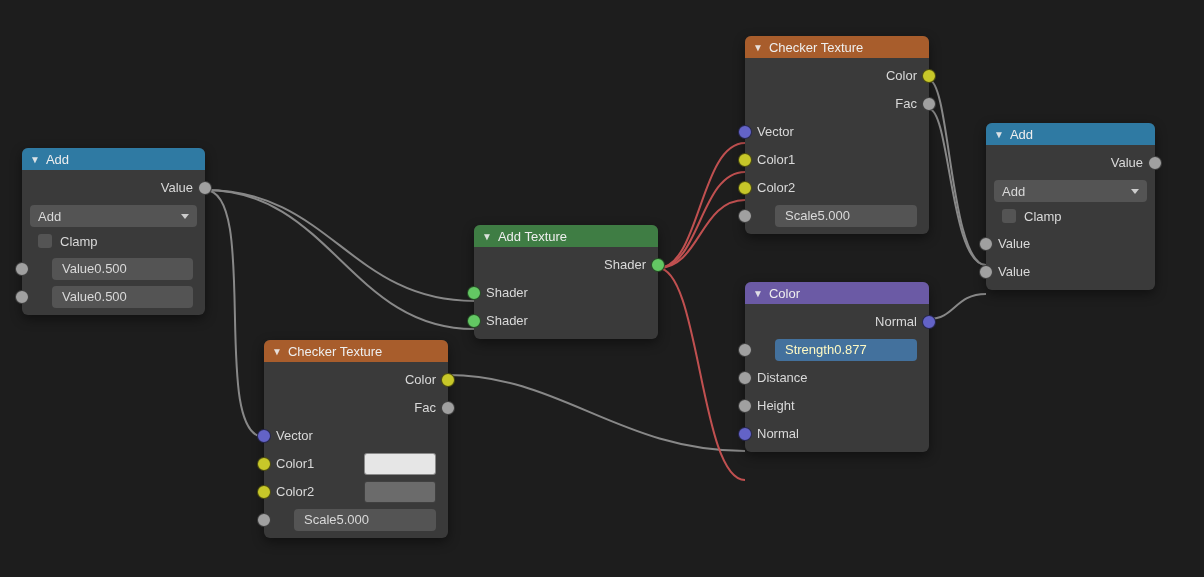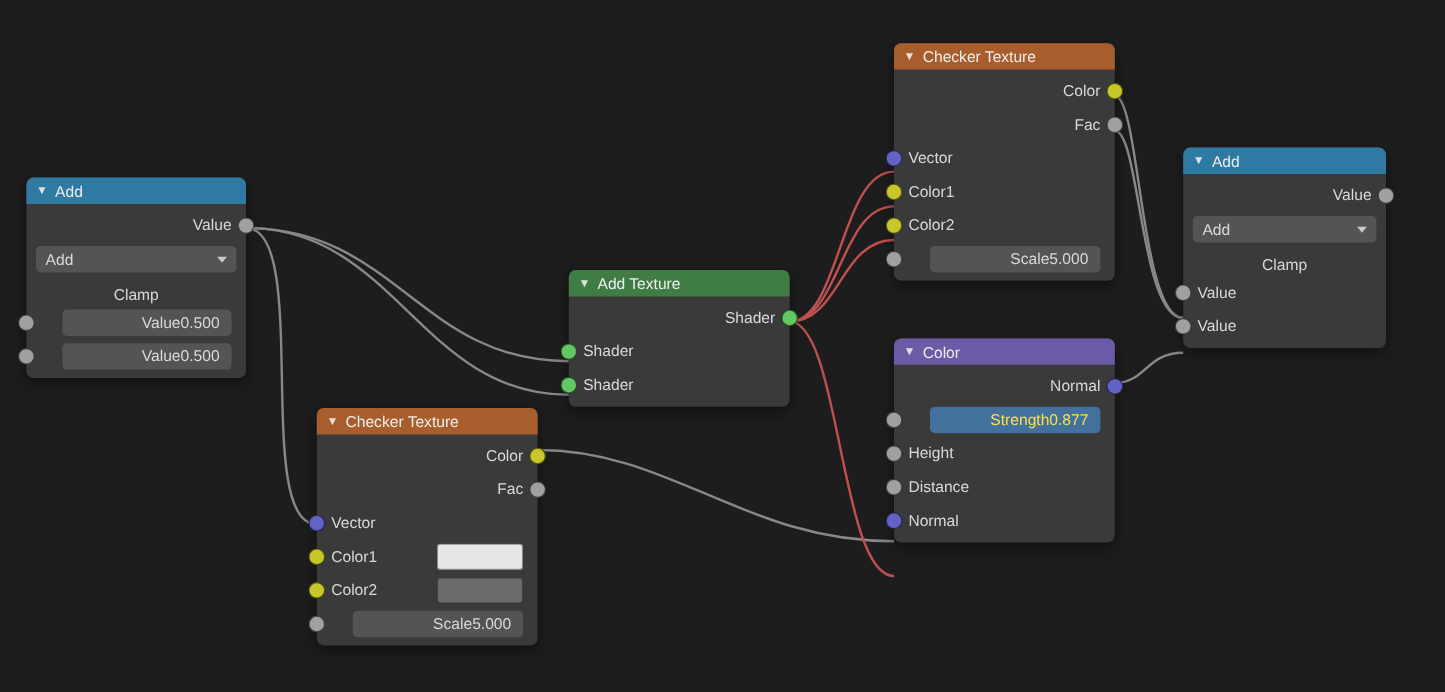--- a/index.html
+++ b/index.html
@@ -18,27 +18,27 @@
   .row-label{white-space:nowrap;}
   .row .socket{position:absolute;top:50%;width:12px;height:12px;border-radius:50%;transform:translate(-50%,-50%);border:1px solid rgba(0,0,0,0.6);}
   .row.in .socket{left:0;}
   .row.out .socket{left:100%;}
   .socket.grey{background:#a0a0a0;}
   .socket.yellow{background:#c7c729;}
   .socket.purple{background:#6363c7;}
   .socket.green{background:#63c763;}
   .ctrl{background:#545454;border-radius:4px;height:22px;display:flex;align-items:center;padding:0 8px;margin:3px 8px;justify-content:space-between;}
   .ctrl.select::after{content:'';width:0;height:0;border-left:4px solid transparent;border-right:4px solid transparent;border-top:5px solid #ccc;}
-  .ctrl.check{background:none;justify-content:flex-start;padding-left:8px;gap:8px;flex-direction:column;}
+  .ctrl.check{background:none;justify-content:flex-start;padding-left:8px;gap:8px;}
   .checkbox{width:14px;height:14px;background:#545454;border-radius:3px;}
-  .numfield{background:#545454;border-radius:4px;height:22px;display:flex;align-items:center;justify-content:flex-end;padding:0 10px;margin:0 8px 0 30px;}
+  .numfield{background:#545454;border-radius:4px;height:22px;display:flex;align-items:center;justify-content:flex-start;padding:0 10px;margin:0 8px 0 30px;}
   .row .numfield{flex:1;margin:0;}
   .row.in .numfield{margin-left:18px;margin-right:0;}
   .swatch{width:70px;height:20px;border-radius:3px;border:1px solid rgba(0,0,0,.4);}
-  .numfield.blue{background:#43719d;color:#fde047;}
+  .numfield.blue{background:#43719d;color:#fef9c3;}
 </style>
 </head>
 <body>
 
 <div id="canvas">
   <svg class="wires">
 
     <path d="M205,190 C260,190 210,437 264,437" stroke="#888" stroke-width="2" fill="none"></path>
     <path d="M205,190 C330,190 350,301 474,301" stroke="#888" stroke-width="2" fill="none"></path>
     <path d="M205,190 C330,190 350,329 474,329" stroke="#888" stroke-width="2" fill="none"></path>
@@ -194,25 +194,25 @@
       </div>
       <div class="row in">
         <span class="socket grey"></span>
         <div class="numfield blue">
           <span>Strength</span>
           <span>0.877</span>
         </div>
       </div>
       <div class="row in">
         <span class="socket grey"></span>
+        <span class="row-label">Distance</span>
+      </div>
+      <div class="row in">
+        <span class="socket grey"></span>
         <span class="row-label">Height</span>
-      </div>
-      <div class="row in">
-        <span class="socket grey"></span>
-        <span class="row-label">Distance</span>
       </div>
       <div class="row in">
         <span class="socket purple"></span>
         <span class="row-label">Normal</span>
       </div>
     </div>
   </div>
 
   <div class="node" style="left:986px;top:123px;width:169px;">
     <div class="node-header blue">

